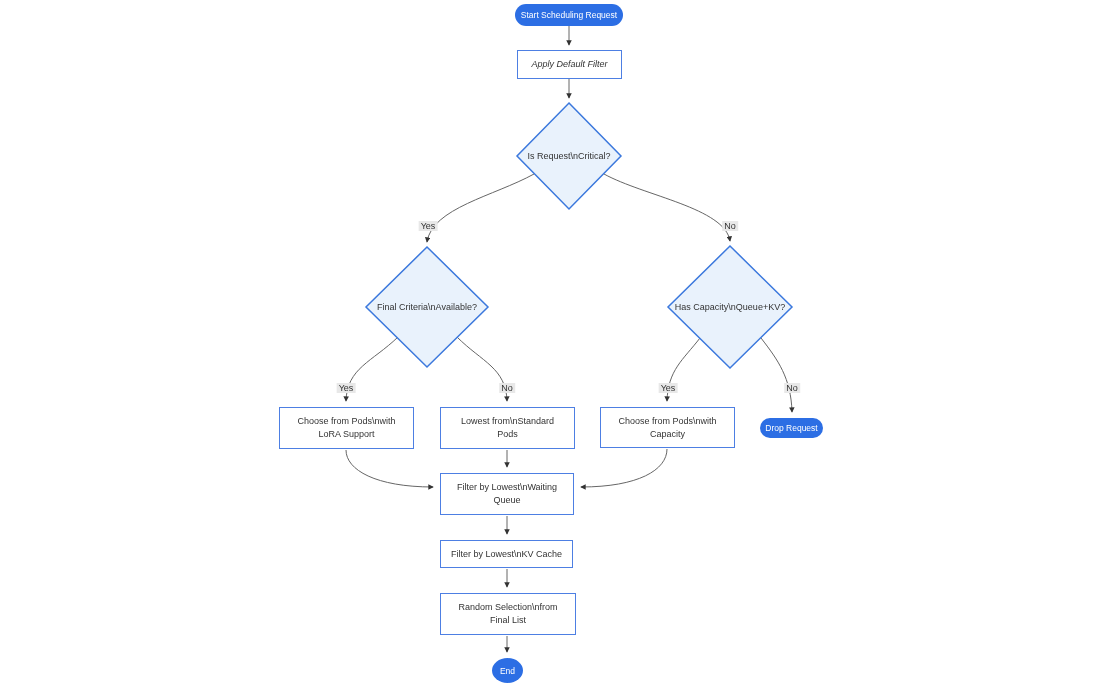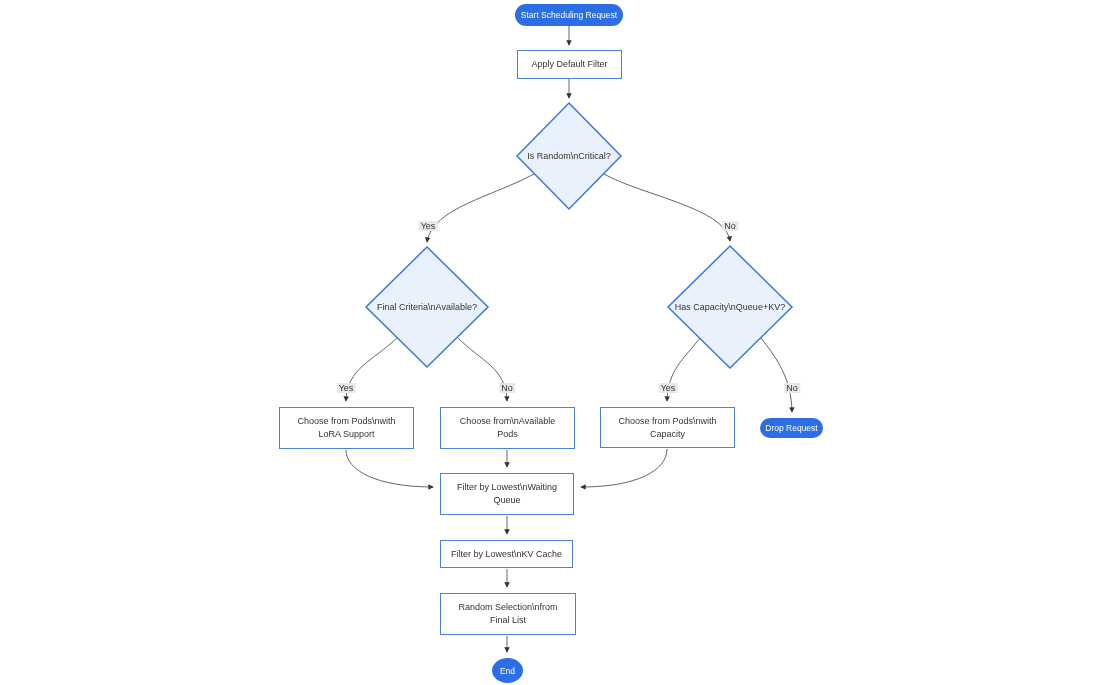--- a/index.html
+++ b/index.html
@@ -62,31 +62,31 @@
       <polygon points="569,103 621,156 569,209 517,156"></polygon>
       <polygon points="427,247 488,307 427,367 366,307"></polygon>
       <polygon points="730,246 792,307 730,368 668,307"></polygon>
     </g>
   </svg>
 
   <div class="pill" style="left:515px; top:4px; width:108px; height:22px;">Start Scheduling Request</div>
   <div class="pill" style="left:760px; top:418px; width:63px; height:20px;">Drop Request</div>
   <div class="pill" style="left:492px; top:658px; width:31px; height:25px; border-radius:50%;">End</div>
 
-  <div class="node" style="left:517px; top:50px; width:105px; height:29px;">
+  <div class="node" style="left:517px; top:50px; width:105px; height:29px;font-style:italic;">
     <span class="line">Apply Default Filter</span>
   </div>
 
   <div class="node" style="left:279px; top:407px; width:135px; height:42px;">
     <span class="line">Choose from Pods\nwith</span>
     <span class="line">LoRA Support</span>
   </div>
 
   <div class="node" style="left:440px; top:407px; width:135px; height:42px;">
-    <span class="line">Choose from\nAvailable</span>
+    <span class="line">Lowest from\nStandard</span>
     <span class="line">Pods</span>
   </div>
 
   <div class="node" style="left:600px; top:407px; width:135px; height:41px;">
     <span class="line">Choose from Pods\nwith</span>
     <span class="line">Capacity</span>
   </div>
 
   <div class="node" style="left:440px; top:473px; width:134px; height:42px;text-align:center;">
     <span class="line">Filter by Lowest\nWaiting</span>
@@ -95,21 +95,21 @@
 
   <div class="node" style="left:440px; top:540px; width:133px; height:28px;">
     <span class="line">Filter by Lowest\nKV Cache</span>
   </div>
 
   <div class="node" style="left:440px; top:593px; width:136px; height:42px;">
     <span class="line">Random Selection\nfrom</span>
     <span class="line">Final List</span>
   </div>
 
-  <div class="dlabel" style="left:569px; top:156px;">Is Random\nCritical?</div>
+  <div class="dlabel" style="left:569px; top:156px;">Is Request\nCritical?</div>
   <div class="dlabel" style="left:427px; top:307px;">Final Criteria\nAvailable?</div>
   <div class="dlabel" style="left:730px; top:307px;">Has Capacity\nQueue+KV?</div>
 
   <div class="elabel" style="left:428px; top:226px;">Yes</div>
   <div class="elabel" style="left:730px; top:226px;">No</div>
   <div class="elabel" style="left:346px; top:388px;">Yes</div>
   <div class="elabel" style="left:507px; top:388px;">No</div>
   <div class="elabel" style="left:668px; top:388px;">Yes</div>
   <div class="elabel" style="left:792px; top:388px;">No</div>
 

